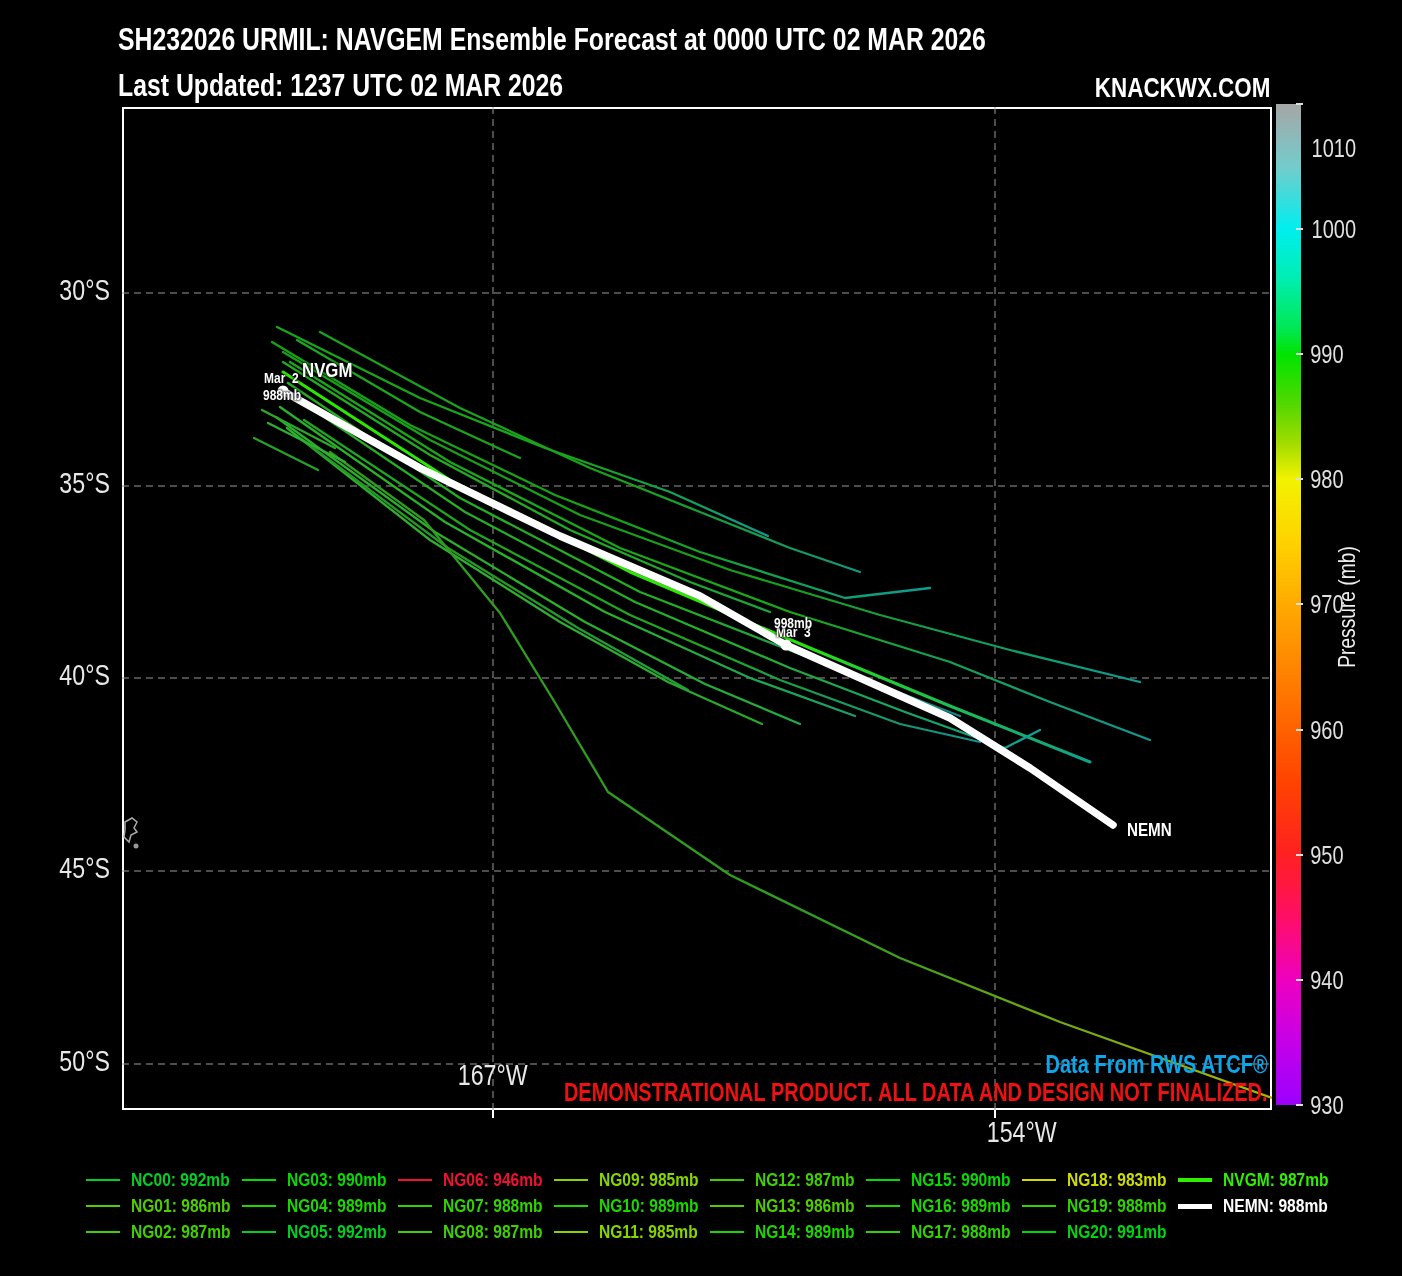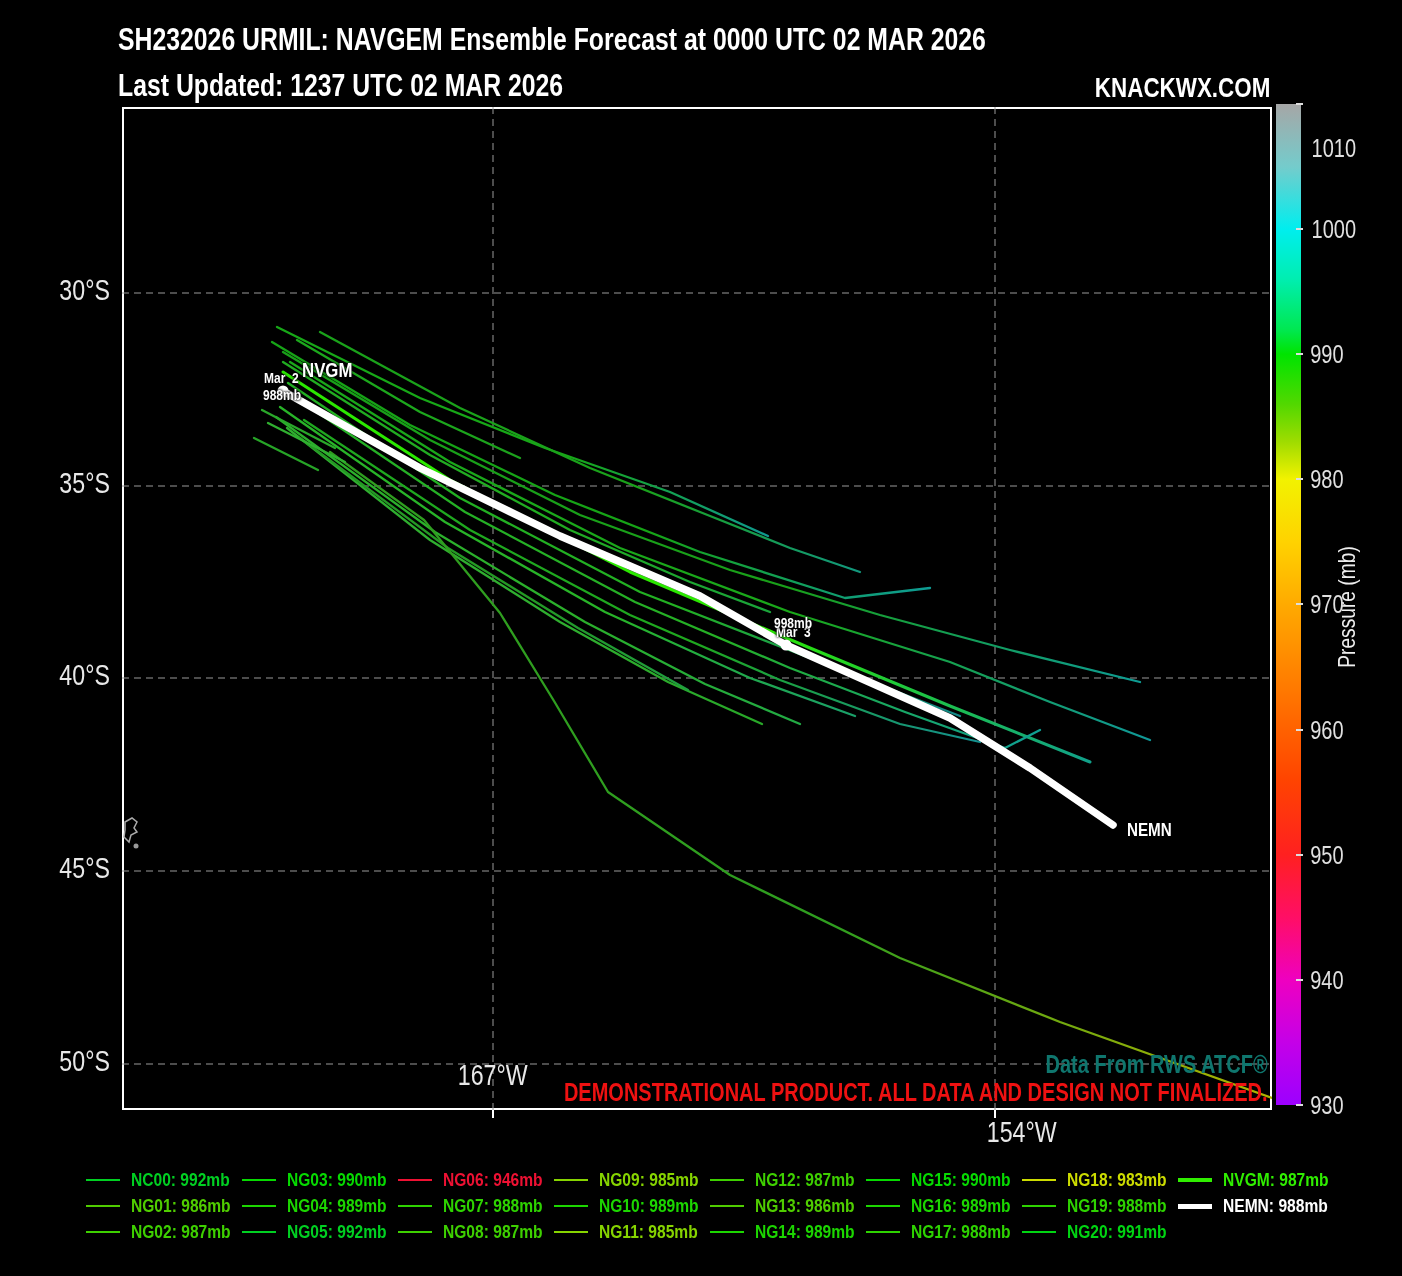--- a/index.html
+++ b/index.html
@@ -184,21 +184,21 @@
 <div class="abs maplabel lbl-sm" style="left:768px;top:606px;">
   <span class="cond">Mar  3</span>
 </div>
 <div class="abs maplabel lbl-sm" style="left:766px;top:597px;">
   <span class="cond">998mb</span>
 </div>
 <div class="abs maplabel lbl-md" style="left:1116px;top:797px;">
   <span class="cond">NEMN</span>
 </div>
 
-<div class="abs notice" style="top: 1050px; color: #0f766e;">
+<div class="abs notice" style="top: 1050px; color: #0ea5e9;">
   <span class="cond-r">Data From RWS ATCF®</span>
 </div>
 <div class="abs notice" style="top: 1078px; color: rgb(238, 17, 17);">
   <span class="cond-r">DEMONSTRATIONAL PRODUCT. ALL DATA AND DESIGN NOT FINALIZED.</span>
 </div>
 
 <div class="abs colorbar" style="background: linear-gradient(rgb(166, 166, 166) 0%, rgb(116, 204, 204) 6.3%, rgb(0, 238, 238) 12.5%, rgb(0, 238, 176) 17.5%, rgb(0, 232, 82) 22.5%, rgb(0, 228, 0) 25%, rgb(82, 216, 0) 30%, rgb(160, 220, 0) 33.8%, rgb(242, 242, 0) 37.5%, rgb(255, 210, 0) 43.8%, rgb(255, 170, 0) 50%, rgb(255, 119, 0) 58.8%, rgb(255, 68, 0) 67.5%, rgb(255, 32, 32) 75%, rgb(255, 14, 102) 81.3%, rgb(238, 0, 192) 87.5%, rgb(196, 0, 232) 93.8%, rgb(156, 0, 255) 100%);"></div>
 <div class="abs cb-label">
   <span>Pressure (mb)</span>
 </div>

